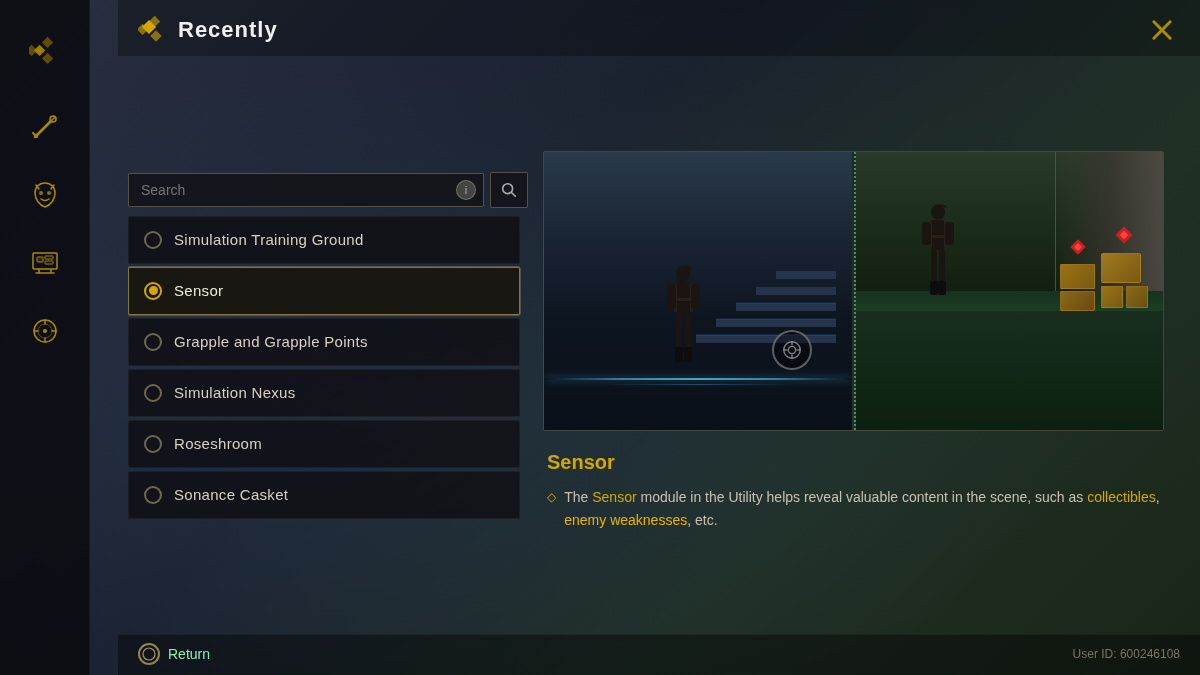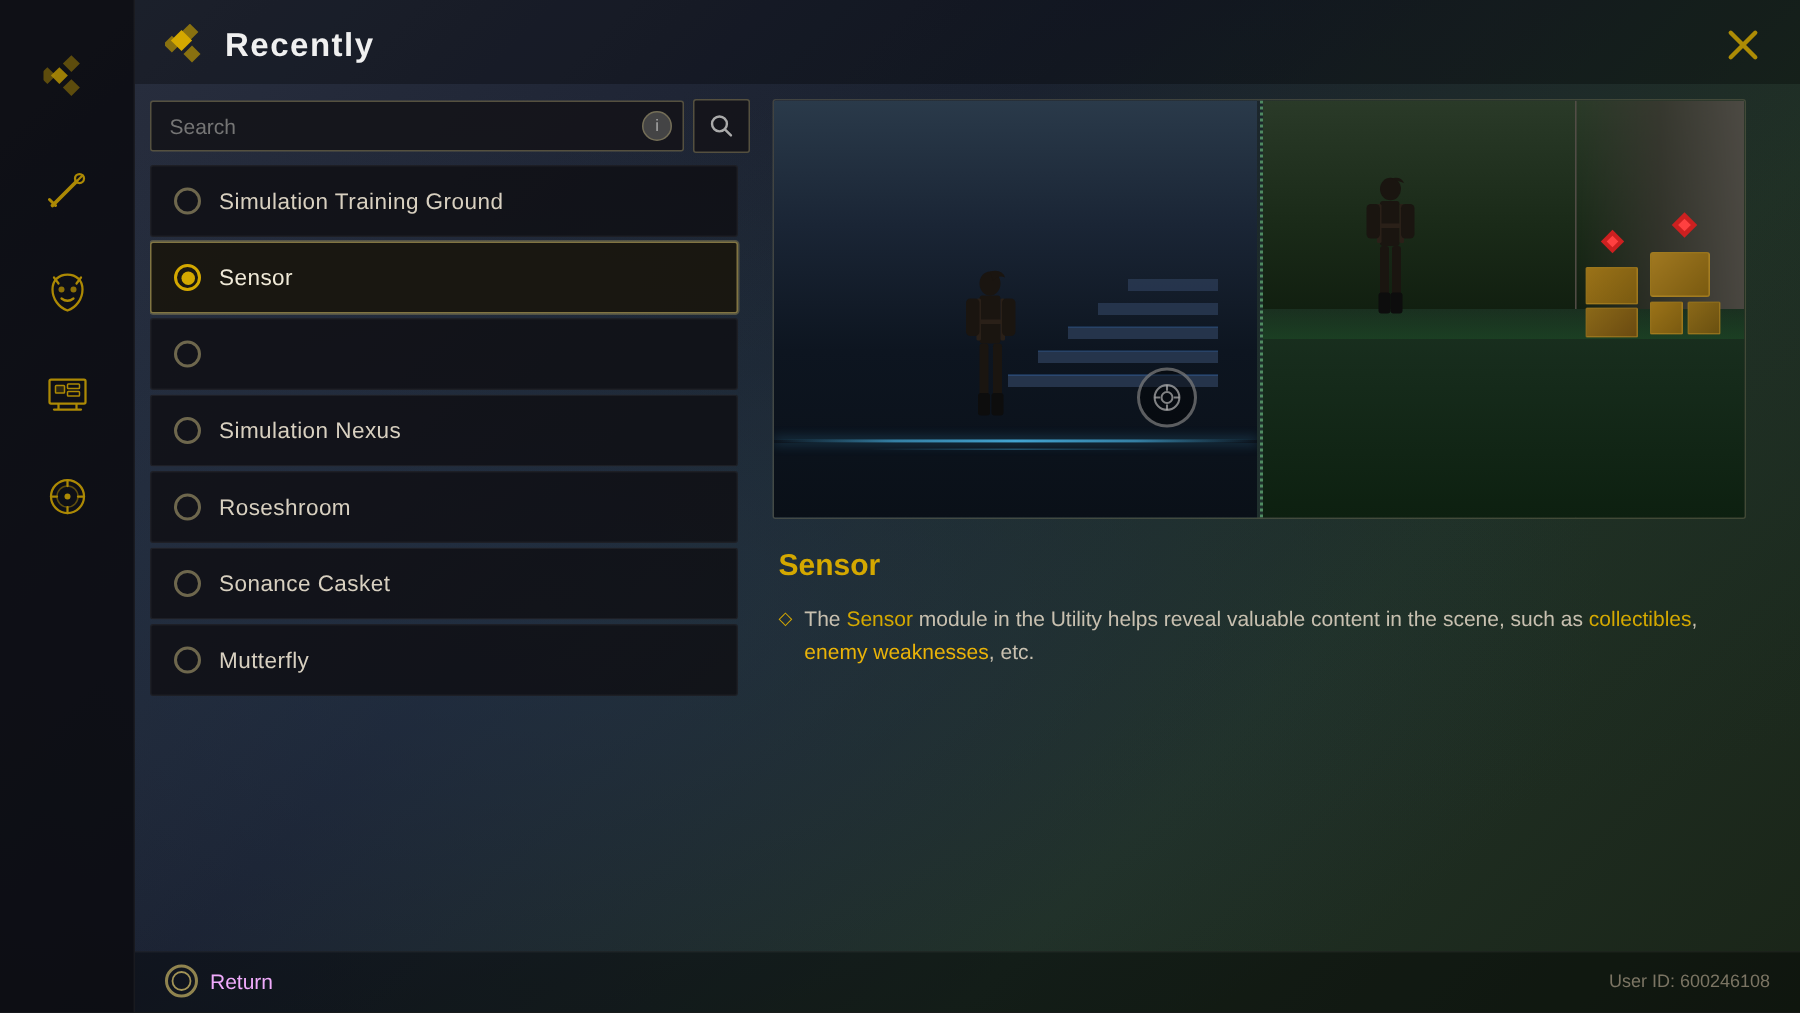--- a/index.html
+++ b/index.html
@@ -31,20 +31,21 @@
         radial-gradient(ellipse at 70% 40%, rgba(30,50,40,0.4) 0%, transparent 50%);
     }
 
     
     .main-container {
       position: relative;
       z-index: 1;
       width: 100%;
       height: 100%;
       display: flex;
+      gap: 28px;
     }
 
     
     .sidebar {
       width: 90px;
       height: 100%;
       background: rgba(10, 10, 15, 0.85);
       display: flex;
       flex-direction: column;
       align-items: center;
@@ -110,20 +111,21 @@
       justify-content: center;
       opacity: 0.8;
     }
 
     
     .main-body {
       flex: 1;
       display: flex;
       padding: 10px 36px 10px 10px;
       gap: 15px;
+      align-items: center;
     }
 
     
     .list-panel {
       width: 400px;
       display: flex;
       flex-direction: column;
       gap: 0;
     }
 
@@ -400,21 +402,21 @@
       padding: 8px 20px 10px 20px;
       background: rgba(0,0,0,0.4);
       border-top: 1px solid rgba(255,255,255,0.05);
     }
 
     .return-btn {
       display: flex;
       align-items: center;
       gap: 8px;
       cursor: pointer;
-      color: #f0abfc;
+      color: #86efac;
       font-size: 14px;
     }
 
     .return-circle {
       width: 22px;
       height: 22px;
       border-radius: 50%;
       border: 2px solid rgba(200,180,100,0.7);
       display: flex;
       align-items: center;
@@ -551,36 +553,33 @@
             <div class="list-item">
               <div class="radio-btn"></div>
               <span class="list-item-label">Simulation Training Ground</span>
             </div>
             <div class="list-item active">
               <div class="radio-btn selected"></div>
               <span class="list-item-label">Sensor</span>
             </div>
             <div class="list-item">
               <div class="radio-btn"></div>
+              <span class="list-item-label">Grapple and Grapple Points</span>
             </div>
             <div class="list-item">
               <div class="radio-btn"></div>
               <span class="list-item-label">Simulation Nexus</span>
             </div>
             <div class="list-item">
               <div class="radio-btn"></div>
               <span class="list-item-label">Roseshroom</span>
             </div>
             <div class="list-item">
               <div class="radio-btn"></div>
               <span class="list-item-label">Sonance Casket</span>
-            </div>
-            <div class="list-item">
-              <div class="radio-btn"></div>
-              <span class="list-item-label">Mutterfly</span>
             </div>
           </div>
         </div>
       </div>
 
       <div class="detail-panel">
 
         <div class="preview-images" style="position:relative;">
 
           <div class="preview-img preview-img-left">

